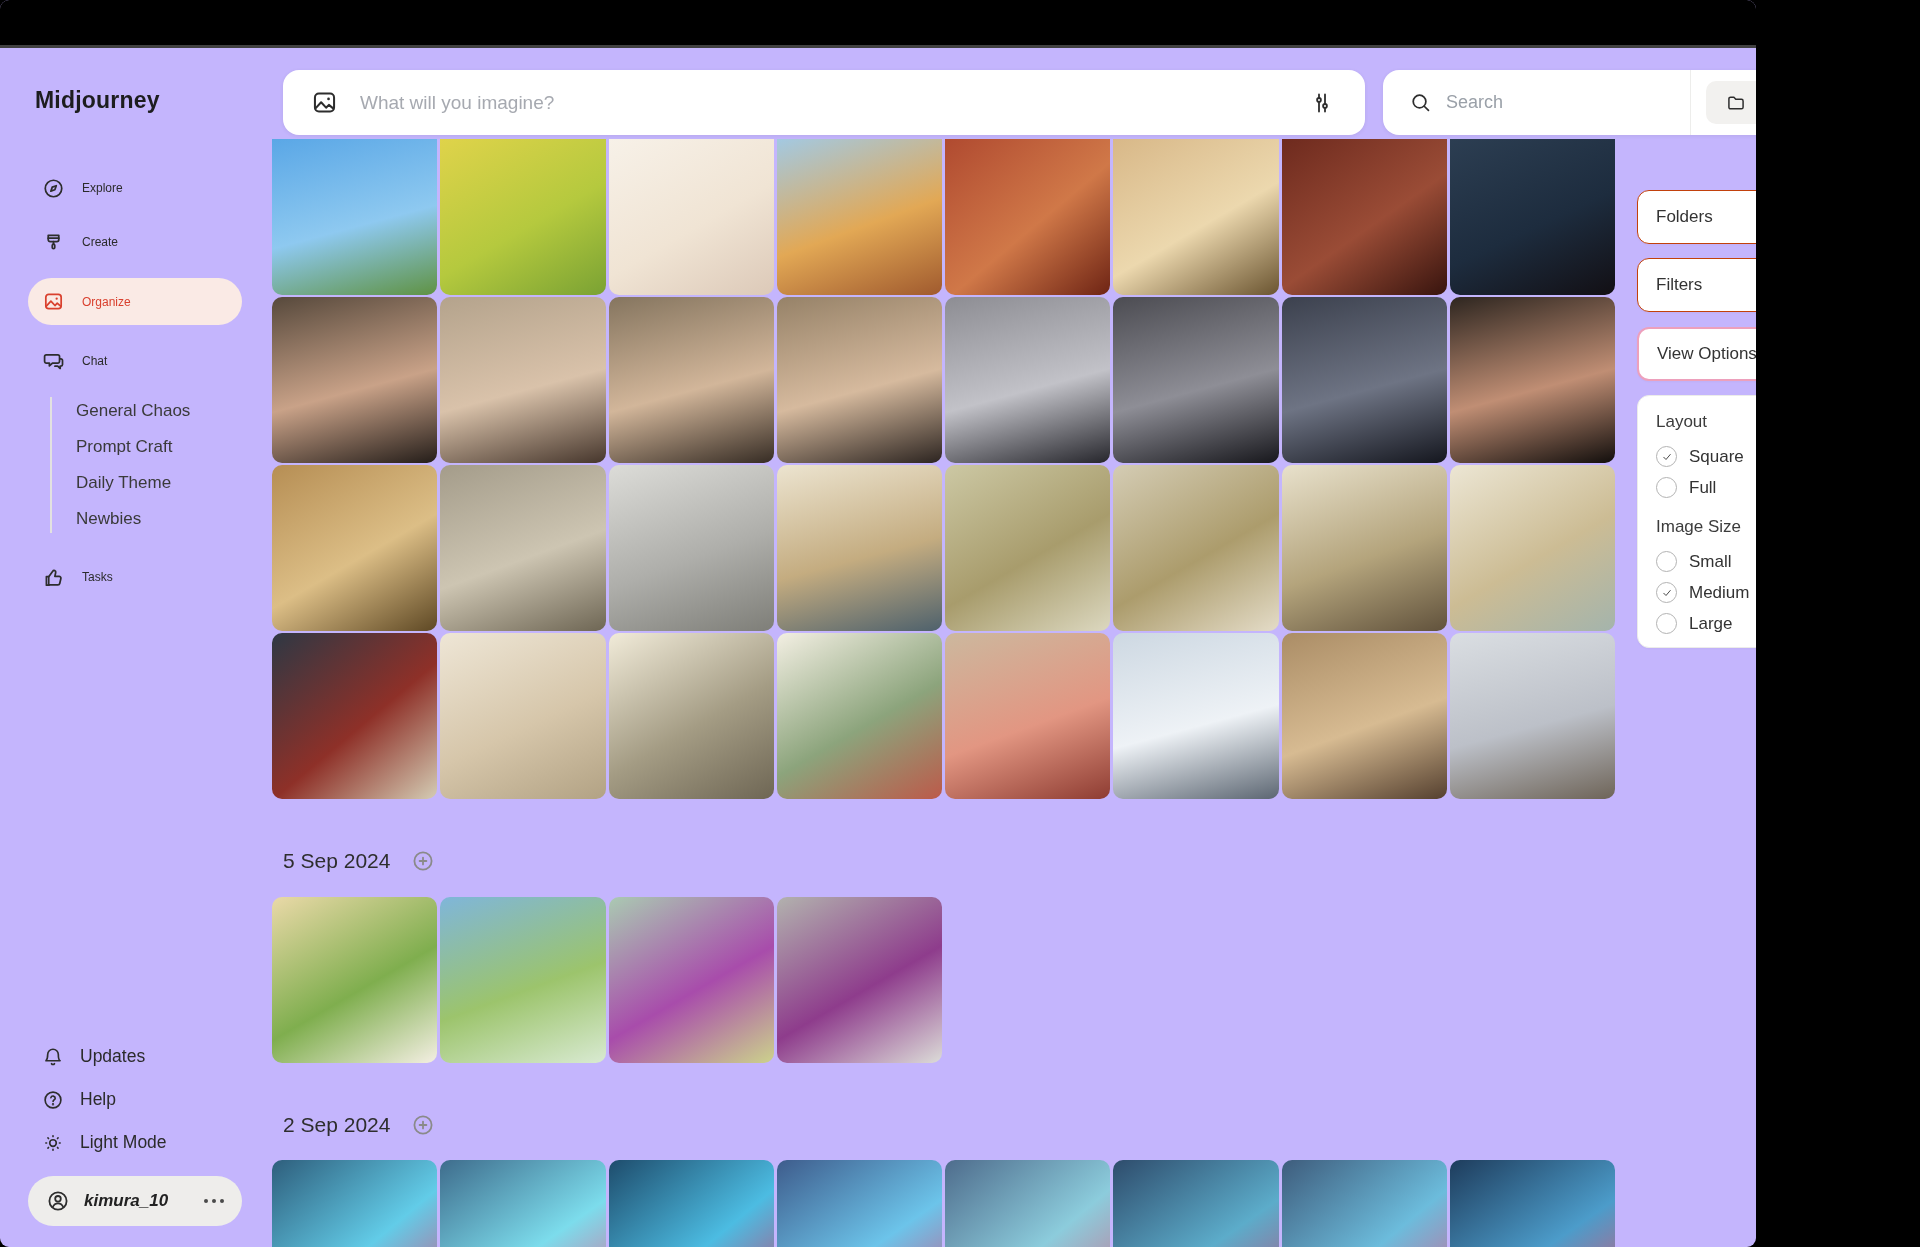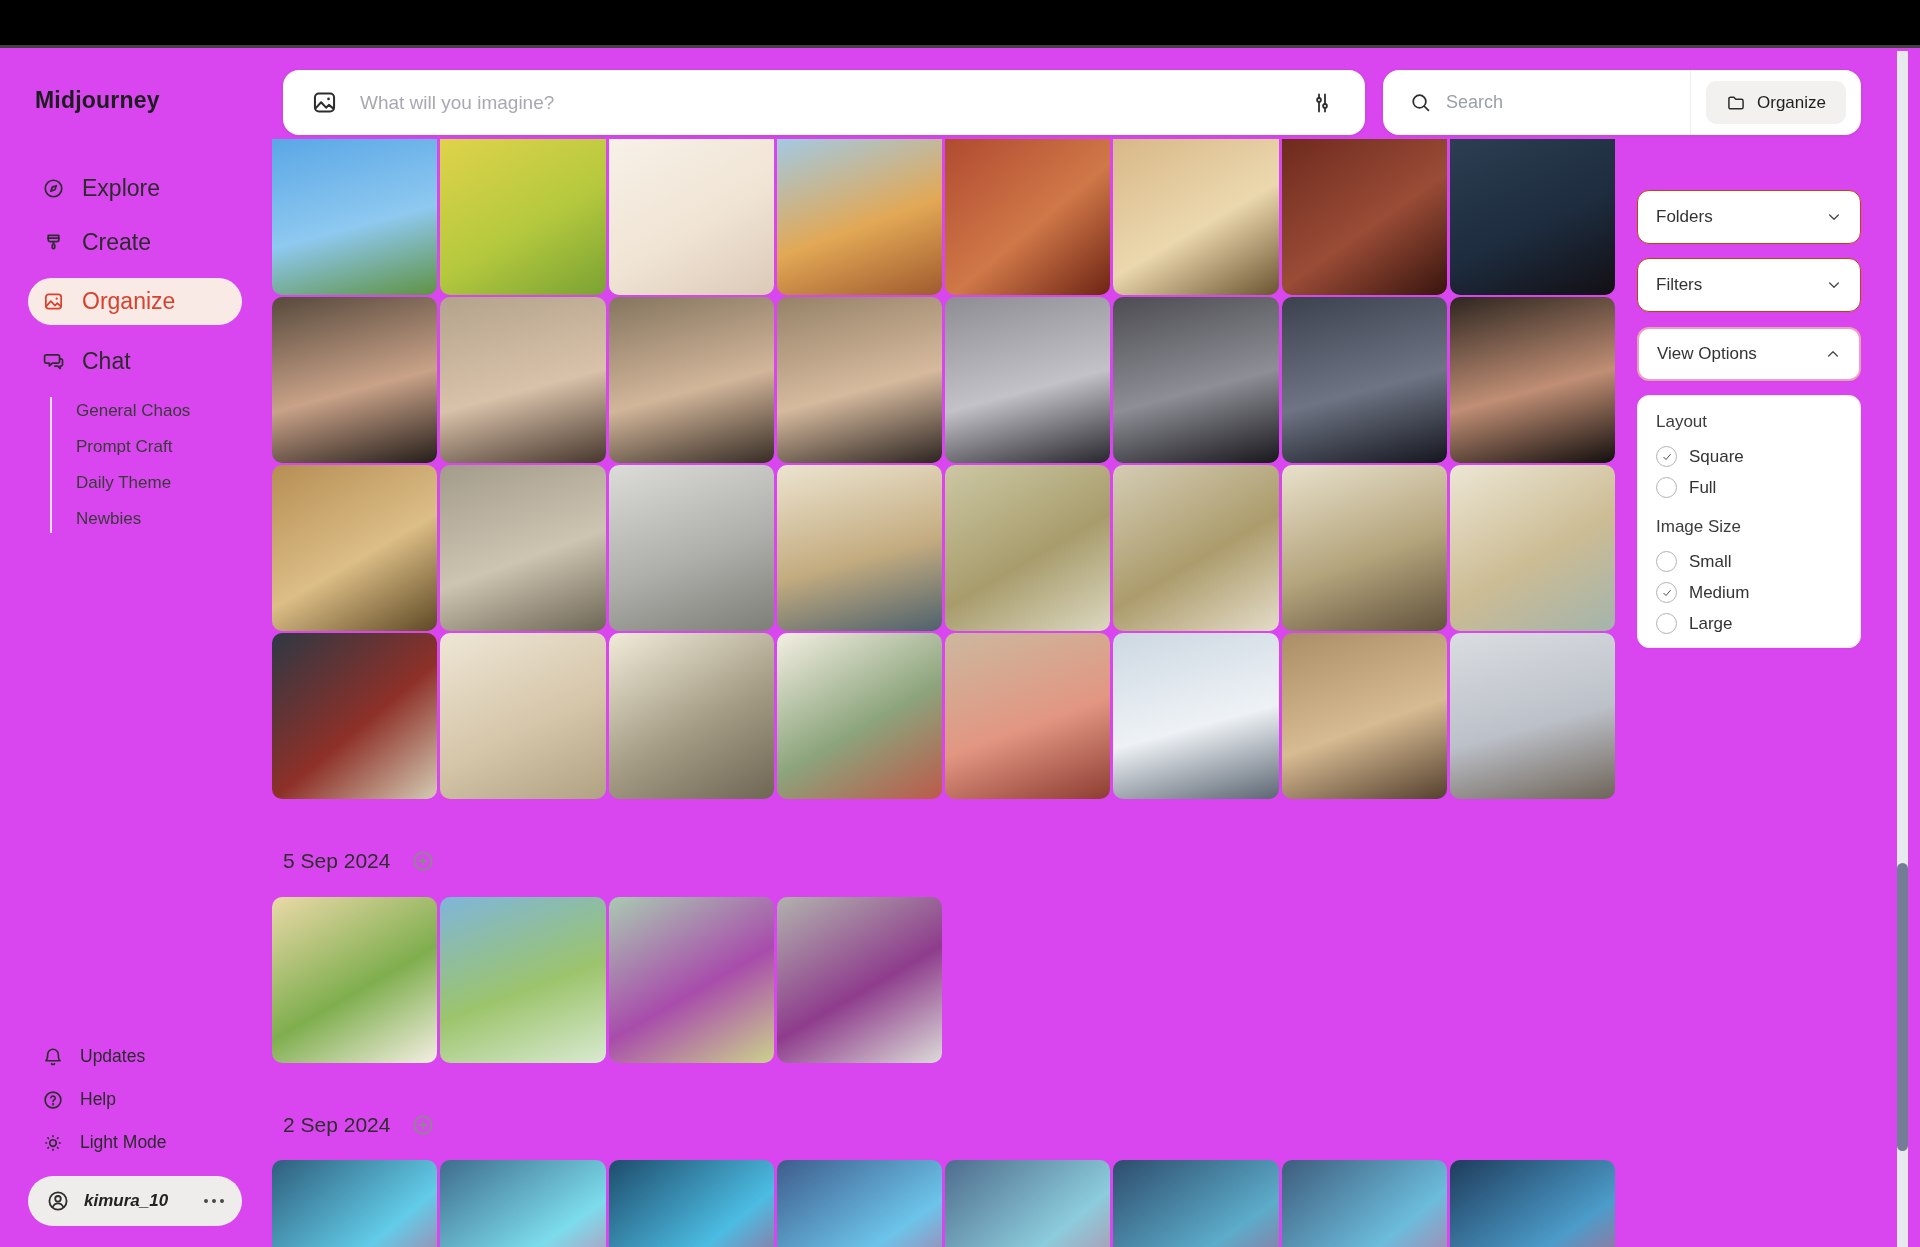--- a/index.html
+++ b/index.html
@@ -1,28 +1,28 @@
 <!DOCTYPE html>
 <html><head>
 <meta charset="utf-8">
 <style>
   * { margin:0; padding:0; box-sizing:border-box; }
   html,body { background:#000; }
   #root {
-    position:relative; width:1920px; height:1247px; overflow:hidden;
-    background:#d946ef; font-family:"Liberation Sans", sans-serif; color:#2b2b2b;
+    position:relative; width:1756px; height:1247px; overflow:hidden;
+    background:#c4b5fd; font-family:"Liberation Sans", sans-serif; color:#2b2b2b;border-radius:9px;
   }
   
   .topstrip { position:absolute; left:0; top:0; width:1920px; height:48px; background:#000; border-bottom:3px solid #414141; }
 
   
   .sidebar { position:absolute; left:0; top:51px; width:270px; height:1196px; }
   .brand { position:absolute; left:35px; top:36px; font-size:23px; font-weight:700; letter-spacing:.2px; color:#1d1d1f; }
   .nav { position:absolute; left:0; top:105px; width:270px; }
-  .nav-item { display:flex; align-items:center; gap:17px; height:44px; padding:0 0 0 42px; margin:10px 0; cursor:pointer; font-size:23px; font-weight:500; color:#2b2b2b; }
+  .nav-item { display:flex; align-items:center; gap:17px; height:44px; padding:0 0 0 42px; margin:10px 0; cursor:pointer; font-size:12px; font-weight:500; color:#2b2b2b; }
   .nav-item svg { width:23px; height:23px; flex:0 0 auto; }
   .nav-item.active { margin:14px 28px; padding:0 0 0 14px; height:47px; background:#faeae5; border-radius:26px; color:#d9402e; }
   .nav-item.active svg { stroke:#d9402e; }
   .channels { position:relative; margin:6px 0 2px 0; padding-left:76px; }
   .channel-line { position:absolute; left:50px; top:4px; bottom:4px; width:2px; background:#e3e2e0; }
   .channel { font-size:17px; color:#3a3a3a; padding:8px 0; cursor:pointer; }
   .sb-bottom { position:absolute; left:0; top:984px; width:270px; }
   .sb-item { display:flex; align-items:center; gap:16px; height:43px; padding-left:42px; cursor:pointer; font-size:17.5px; font-weight:500; color:#2b2b2b; }
   .sb-item svg { width:22px; height:22px; }
   .user-pill { display:flex; align-items:center; gap:14px; margin:12px 28px 0 28px; height:50px; padding:0 18px; background:#eeedeb; border-radius:26px; cursor:pointer; }
@@ -127,20 +127,28 @@
       </div>
 
       <div class="channels">
         <div class="channel-line"></div>
         <div class="channel">General Chaos</div>
         <div class="channel">Prompt Craft</div>
         <div class="channel">Daily Theme</div>
         <div class="channel">Newbies</div>
       </div>
 
+      <div class="nav-item" style="margin-top:18px">
+        <svg viewBox="0 0 24 24" class="icon-stroke">
+            <path d="M7 11v9"></path>
+            <path d="M7 19.8h9.6a1.9 1.9 0 0 0 1.9-1.5l1.2-5.2a1.9 1.9 0 0 0-1.9-2.3h-4.4l.9-4a1.7 1.7 0 0 0-3.1-1.3L7.6 10.4"></path>
+            <path d="M7 11H4.6v9H7"></path>
+          </svg>
+        <span>Tasks</span>
+      </div>
     </nav>
 
     <div class="sb-bottom">
       <div class="sb-item">
         <svg viewBox="0 0 24 24" class="icon-stroke">
             <path d="M17.8 9.3a5.8 5.8 0 1 0-11.6 0c0 5.8-1.9 6.8-1.9 6.8h15.4s-1.9-1-1.9-6.8"></path>
             <path d="M10.4 19.3a1.9 1.9 0 0 0 3.2 0"></path>
           </svg>
         <span>Updates</span>
       </div>

